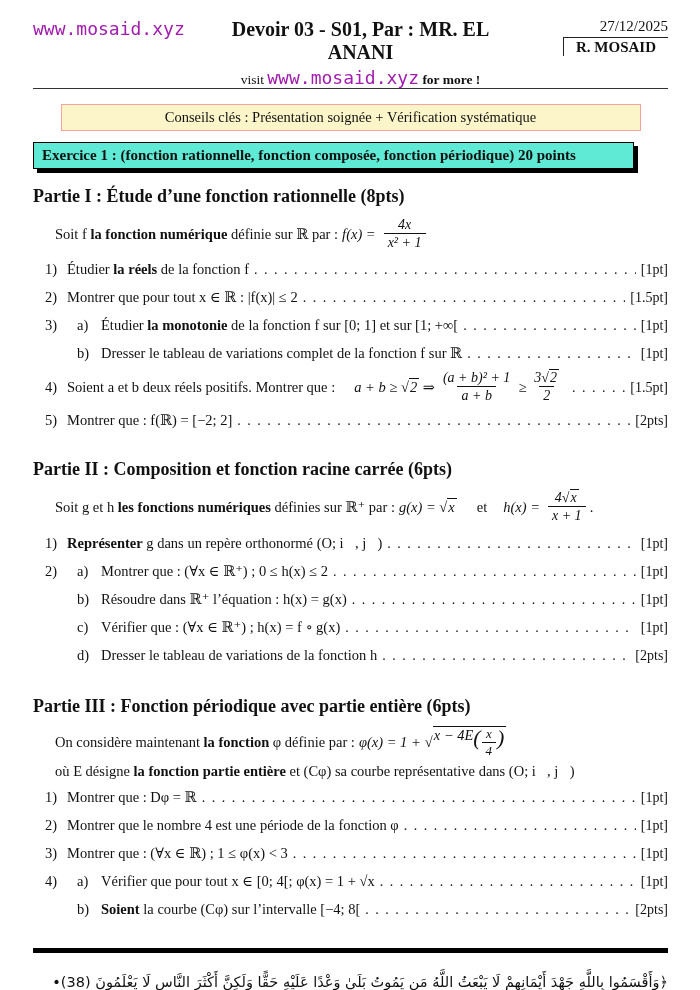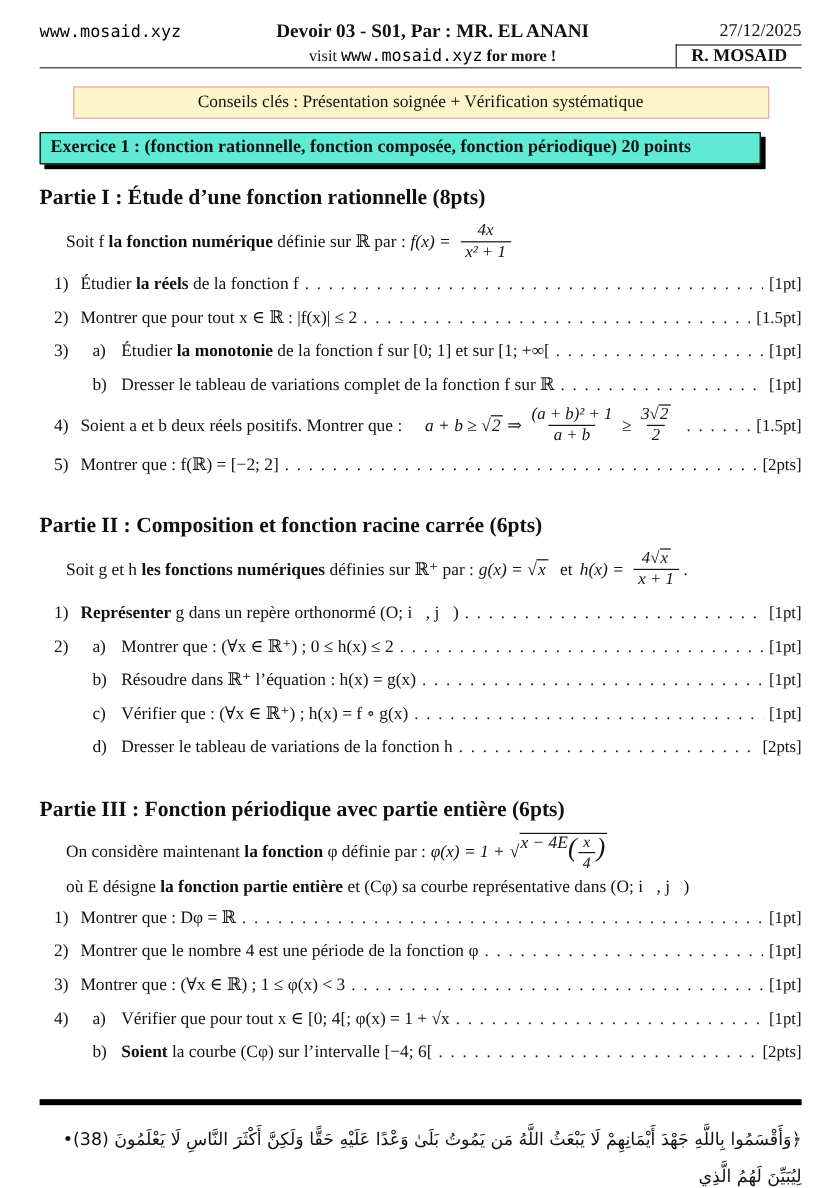--- a/index.html
+++ b/index.html
@@ -10,22 +10,22 @@
     color:#111; padding:18px 32px 0 33px; position:relative;
   }
   
   .header { display:flex; justify-content:space-between; align-items:flex-start;
             border-bottom:1.6px solid #333; padding-bottom:0px; }
   .h-left  { width:170px; }
   .h-mid   { flex:1; text-align:center; }
   .h-right { width:150px; text-align:right; }
   .h-class { font-weight:bold; font-size:15.5px; }
   .mono-link { font-family:"DejaVu Sans Mono","Liberation Mono",monospace;
-               font-size:14px; color:#000000; text-decoration:none; }
-  .h-title { font-weight:bold; font-size:16px; }
+               font-size:18px; color:#a21caf; text-decoration:none; }
+  .h-title { font-weight:bold; font-size:20px; }
   .h-visit { font-size:13.5px; margin-top:3px; }
   .h-visit .vw { font-weight:bold; }
   .h-date  { font-size:15px; }
   .h-author { display:inline-block; border-top:1.4px solid #222; border-left:1.4px solid #222;
               font-weight:bold; font-size:15px; padding:1px 12px 0 12px; margin-top:2px; }
   
   .advice { margin:15px auto 0 auto; width:580px; background:#FCF5C9;
             border:1.6px solid #F6A49C; text-align:center; font-size:14.5px;
             padding:4px 6px; }
   .exbox { margin-top:11px; width:601px; border:1.6px solid #000;
@@ -157,21 +157,21 @@
 </div>
 
 <div class="part-h" style="margin-top:26px;">Partie II : Composition et fonction racine carrée (6pts)</div>
 
 <div class="intro">
   <span class="sp"><span>Soit g et h </span><b class="seg">les fonctions numériques</b><span> définies sur ℝ⁺ par :</span></span>
   <span class="math sp">
     <span>g(x) =</span>
     <span class="rad"><span class="rc">x</span></span>
   </span>
-  <span class="sp" style="margin:0 6px;">et</span>
+  <span class="sp" style="margin:0 16px;">et</span>
   <span class="math sp">h(x) =</span>
   <span class="frac math">
     <span class="fn"><span>4</span><span class="rad"><span class="rc">x</span></span></span>
     <span class="fd">x + 1</span>
   </span>
   <span>.</span>
 </div>
 
 <div class="item">
   <span class="inum">1)</span>
@@ -259,21 +259,21 @@
   <span class="inum">4)</span>
   <span class="isub">a)</span>
   <span class="itext"><span>Vérifier que pour tout x ∈ [0; 4[; φ(x) = 1 + √x</span><b class="seg"></b><span></span></span>
   <span class="leader"></span>
   <span class="pts">[1pt]</span>
 </div>
 
 <div class="item">
   <span class="inum"></span>
   <span class="isub">b)</span>
-  <span class="itext"><span></span><b class="seg">Soient</b><span> la courbe (Cφ) sur l’intervalle [−4; 6[</span></span>
+  <span class="itext"><span></span><b class="seg">Soient</b><span> la courbe (Cφ) sur l’intervalle [−4; 8[</span></span>
   <span class="leader"></span>
   <span class="pts">[2pts]</span>
 </div>
 
 <div class="bottom-rule"></div>
 
 <div class="verse">
   <div>﴿وَأَقْسَمُوا بِاللَّهِ جَهْدَ أَيْمَانِهِمْ لَا يَبْعَثُ اللَّهُ مَن يَمُوتُ بَلَىٰ وَعْدًا عَلَيْهِ حَقًّا وَلَكِنَّ أَكْثَرَ النَّاسِ لَا يَعْلَمُونَ (38)• لِيُبَيِّنَ لَهُمُ الَّذِي</div>
 
 </div>

